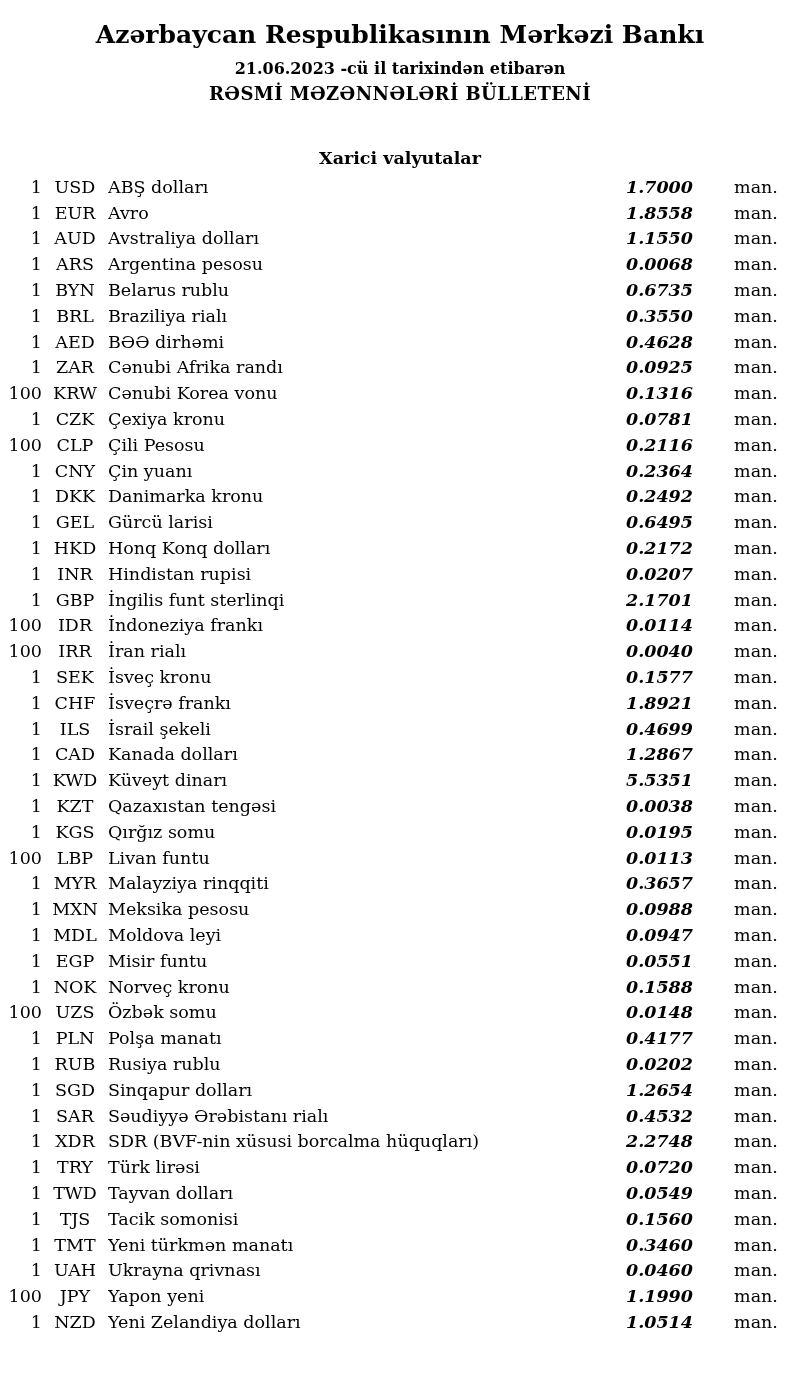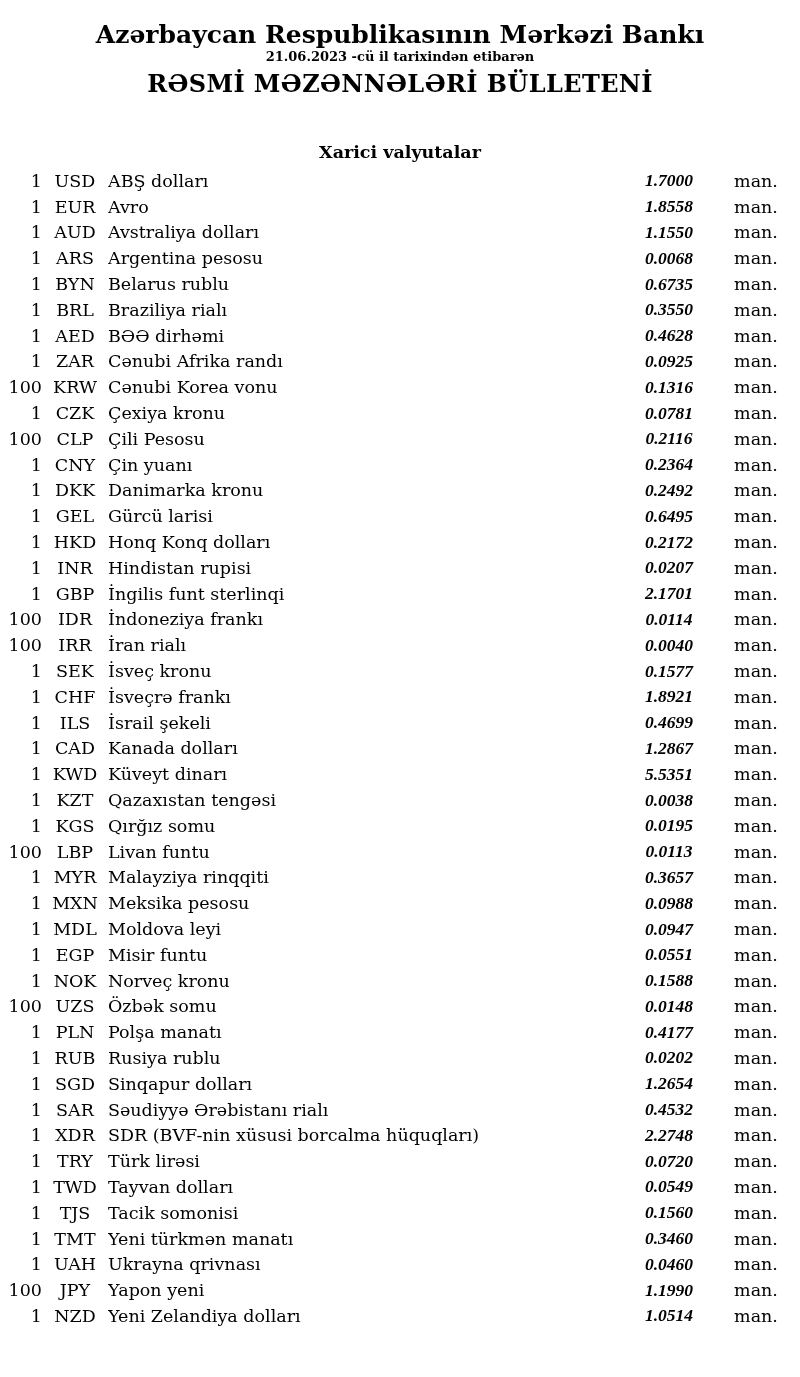--- a/index.html
+++ b/index.html
@@ -17,30 +17,31 @@
   }
   .header {
     text-align: center;
     padding-top: 20px;
   }
   .bank-name {
     font-size: 25px;
     font-weight: bold;
   }
   .date-line {
-    font-size: 13px;
+    font-size: 16px;
     font-weight: bold;
+    margin-top: 10px;
   }
   .subject-line {
     font-size: 17px;
     font-weight: bold;
     margin-top: 5px;
   }
   .bulletin-line {
-    font-size: 24px;
+    font-size: 18px;
     font-weight: bold;
     margin-top: 5px;
     letter-spacing: 0.4px;
   }
   .section-title {
     text-align: center;
     font-size: 17.5px;
     font-weight: bold;
     margin-top: 44px;
   }
@@ -54,21 +55,21 @@
     padding: 0;
     font-size: 17.5px;
     height: 25.8px;
     vertical-align: middle;
     white-space: nowrap;
     overflow: hidden;
   }
   td.qty  { width: 42px;  text-align: right; }
   td.code { width: 66px;  text-align: center; }
   td.name { width: 518px; padding-left: 4px; text-align: left; }
-  td.rate { width: 86px;  text-align: center; font-weight: bold; font-style: italic; font-size: 16.5px; font-family: Liberation Serif, serif; }
+  td.rate { width: 86px;  text-align: left; font-weight: bold; font-style: italic; font-size: 16.5px; }
   td.unit { width: 88px;  padding-left: 13px; text-align: center; }
 </style>
 </head>
 <body>
 
 <div class="header">
   <div class="bank-name">Azərbaycan Respublikasının Mərkəzi Bankı</div>
   <div class="date-line">21.06.2023 -cü il tarixindən etibarən</div>
   <div class="bulletin-line">RƏSMİ MƏZƏNNƏLƏRİ BÜLLETENİ</div>
 </div>

